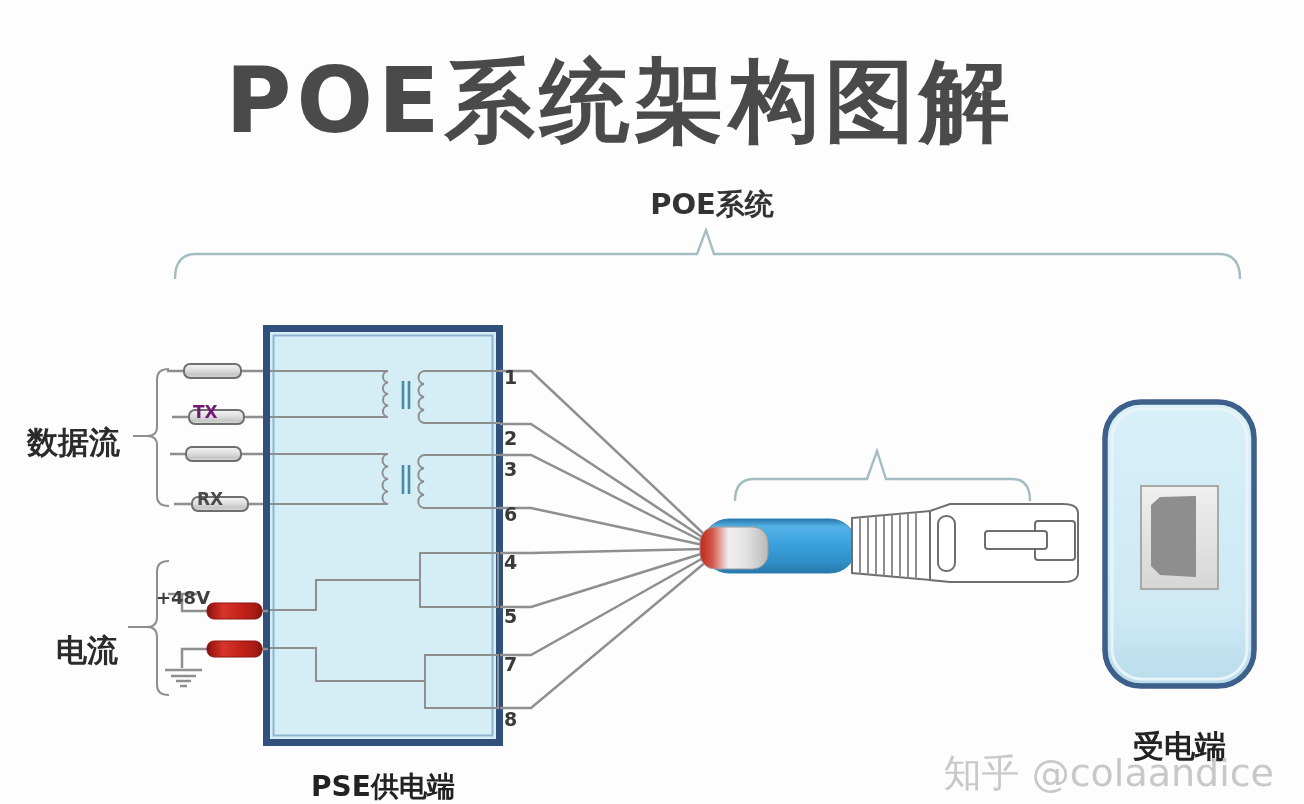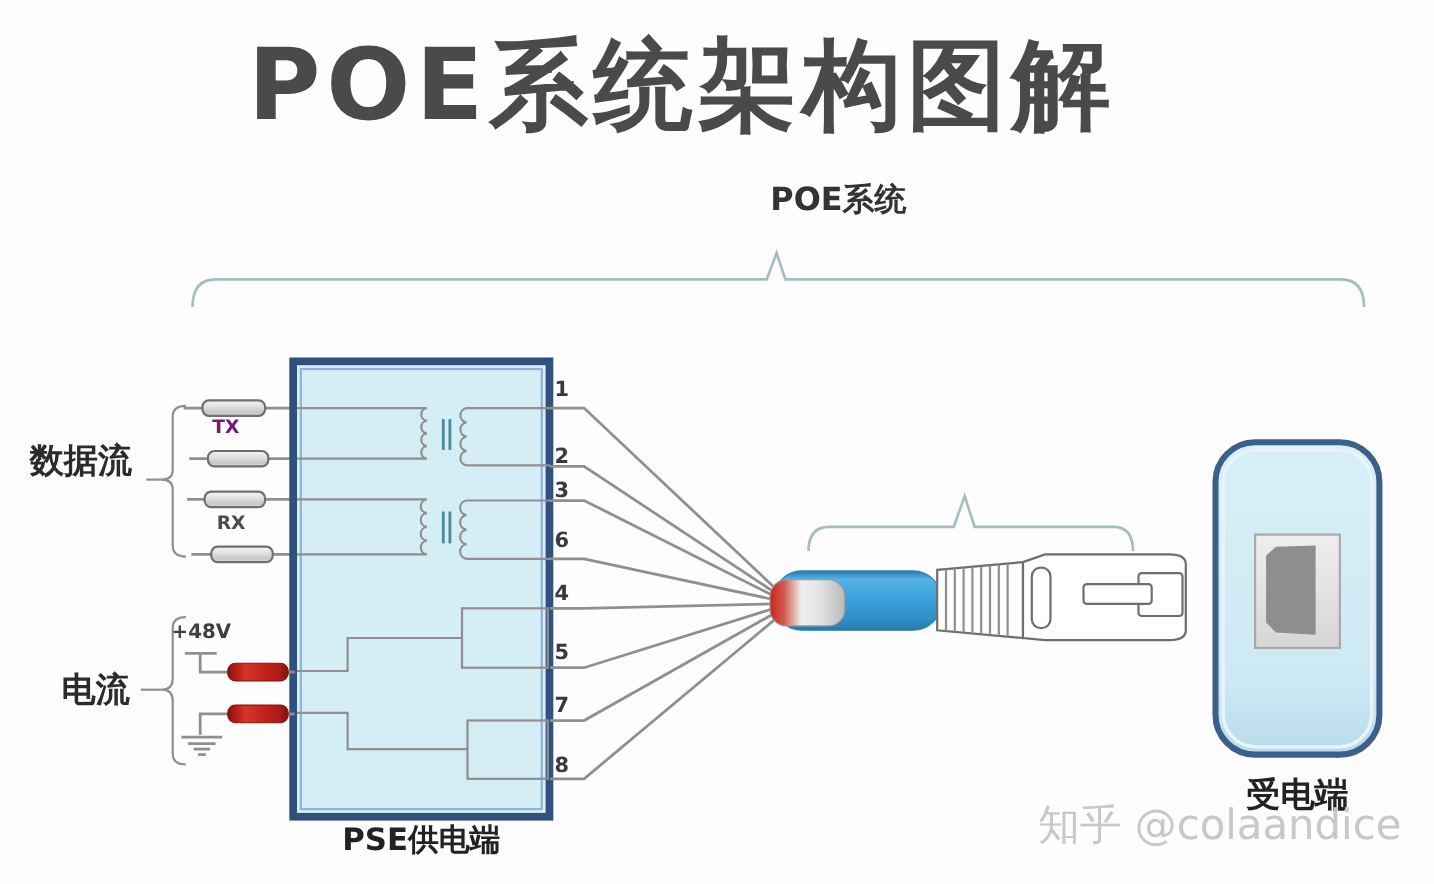--- a/index.html
+++ b/index.html
@@ -4,27 +4,27 @@
 <style>
   html,body{margin:0;padding:0;background:#fff;}
   #stage{
     position:relative;width:1304px;height:804px;overflow:hidden;
     background:#fdfdfd;
     font-family:"DejaVu Sans","Liberation Sans",sans-serif;
     color:var(--label-ink,#2b2b2b);
   }
   .abs{position:absolute;}
   #diagram-svg{position:absolute;left:0;top:0;}
-  .txt{white-space:nowrap;line-height:1.1;}
+  .txt{white-space:nowrap;line-height:1.1;margin-top:23px;}
   .title{
     left:0;top:28px;width:1240px;text-align:center;
     font-size:90px;font-weight:800;letter-spacing:5px;
     color:var(--title-ink,#4a4a4a);
   }
-  .sys-label{left:600px;top:166px;width:224px;text-align:right;font-size:29px;font-weight:700;color:#333;}
+  .sys-label{left:600px;top:166px;width:224px;text-align:center;font-size:29px;font-weight:700;color:#333;}
   .cable-label{left:756px;top:396px;width:220px;text-align:center;font-size:29px;font-weight:700;color:#333;}
   .dataflow-label{left:27px;top:402px;font-size:31px;font-weight:700;}
   .current-label{left:56px;top:610px;font-size:31px;font-weight:700;}
   .tx-label{left:193px;top:380px;font-size:17px;font-weight:600;color:#701a75;}
   .rx-label{left:197px;top:467px;font-size:17px;font-weight:600;color:#4b4b4b;}
   .v48-label{left:156px;top:565px;font-size:18px;font-weight:700;color:#3f3f3f;}
   .pse-label{left:263px;top:749px;width:240px;text-align:center;font-size:28px;font-weight:700;color:#222;}
   .pd-label{left:1105px;top:706px;width:149px;text-align:center;font-size:31px;font-weight:700;color:#222;}
   .watermark{right:30px;top:730px;font-size:38px;color:var(--watermark-ink,#c8c8c8);}
   .pin{left:504px;font-size:19px;font-weight:700;color:#3a3a3a;}

